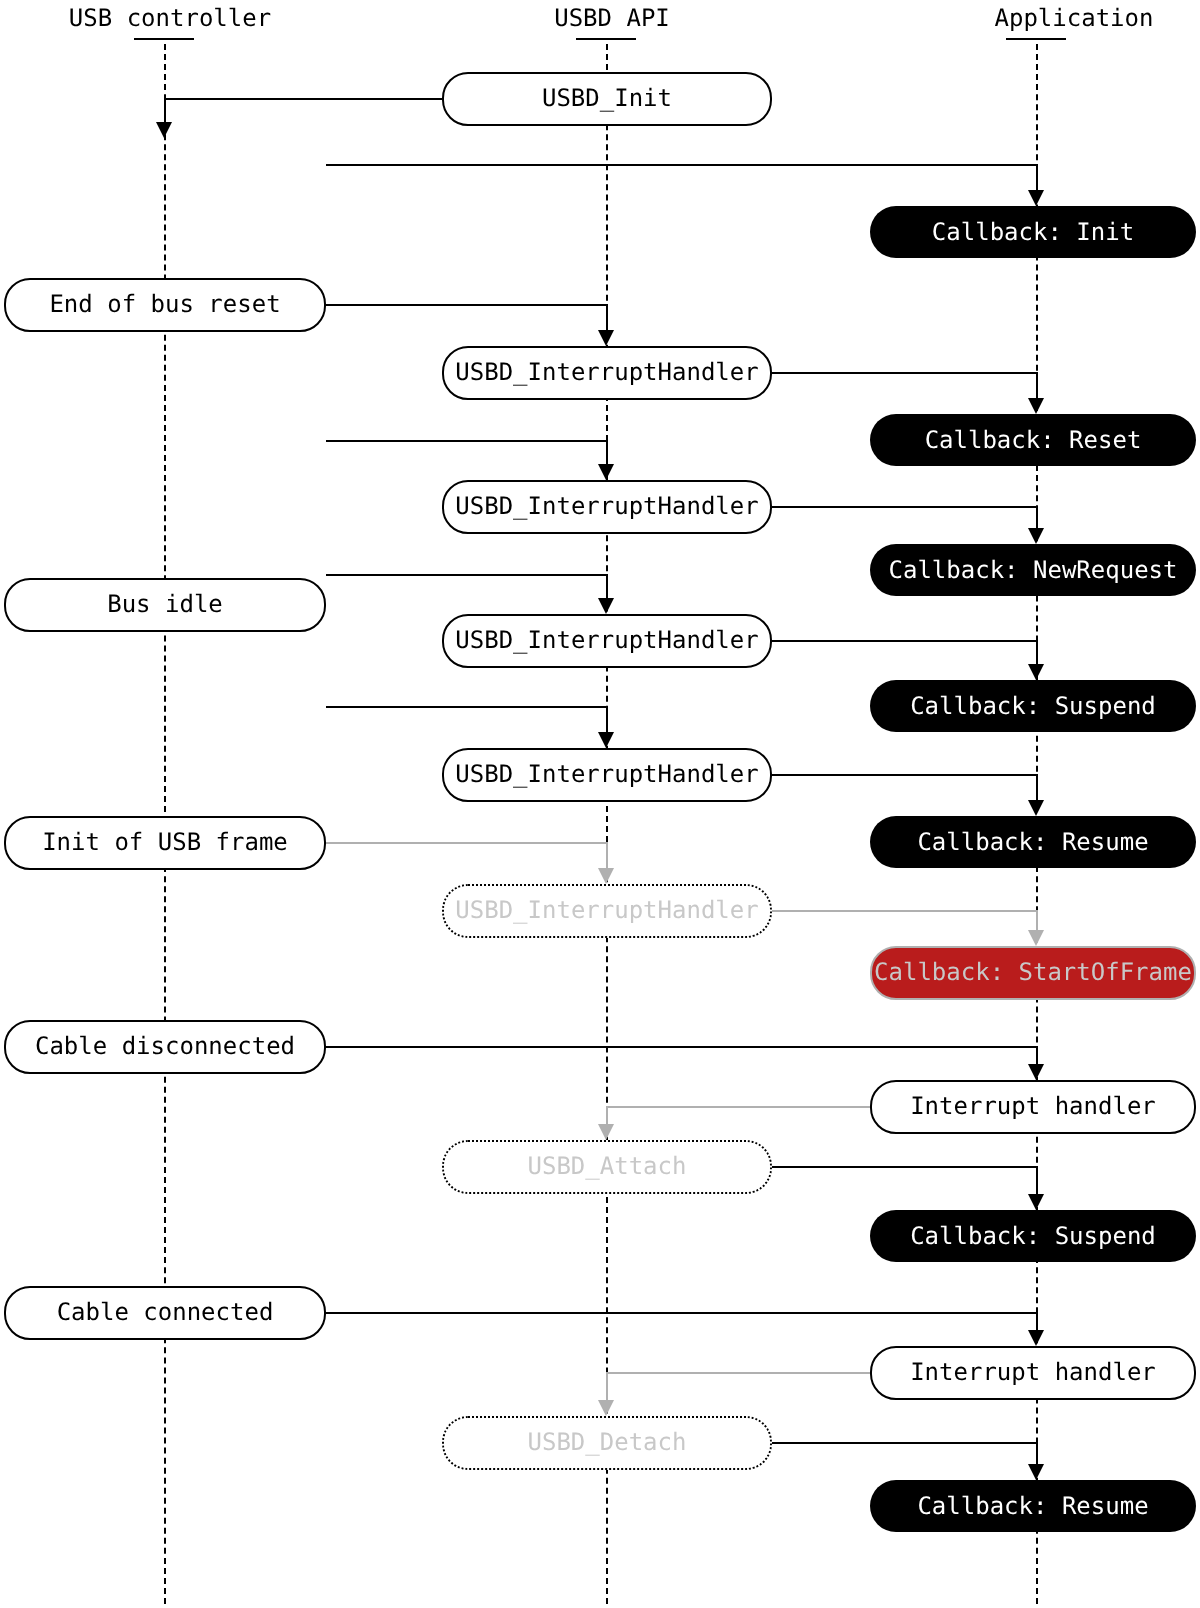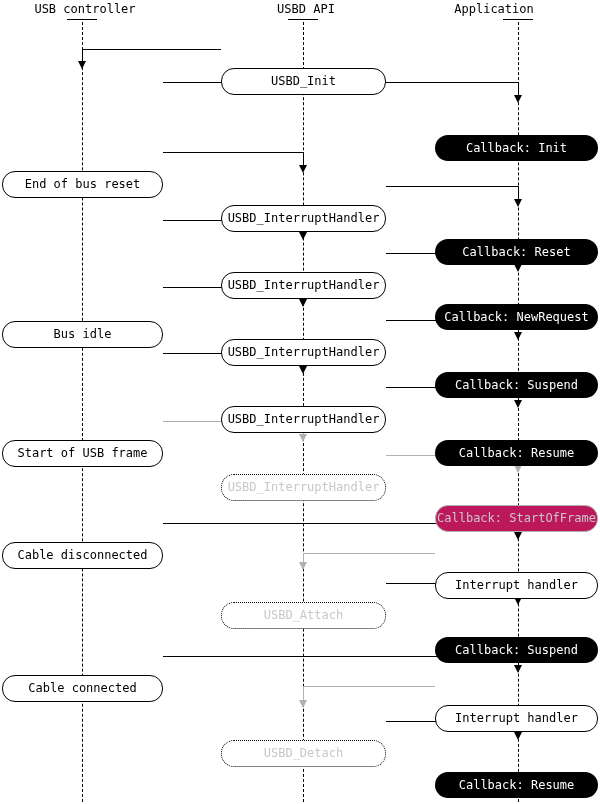--- a/index.html
+++ b/index.html
@@ -32,40 +32,40 @@
   .seg.g{background:var(--inactive-line)}
   .arr{
     position:absolute;width:0;height:0;z-index:1;
     border-left:4px solid transparent;border-right:4px solid transparent;
     border-top:8px solid var(--line);
   }
   .arr.g{border-top-color:var(--inactive-line)}
   .box{
     position:absolute;height:27px;line-height:25px;text-align:center;
     font-size:12px;background:#fff;border:1px solid var(--line);
-    border-radius:13px;white-space:nowrap;overflow:hidden;z-index:2;margin-top:32px;
+    border-radius:13px;white-space:nowrap;overflow:hidden;z-index:2;
   }
   .left{left:2px;width:161px}
   .mid{left:221px;width:165px}
   .right{left:435px;width:163px}
   .cb{
     background:var(--cb-bg);color:var(--cb-text);border:none;
     height:26px;line-height:26px;
   }
   .inactive{border-style:dotted;color:var(--inactive-text)}
-  .cb-gray{background:#be185d;border:1px solid var(--inactive-line);color:var(--inactive-text)}
+  .cb-gray{background:#b91c1c;border:1px solid var(--inactive-line);color:var(--inactive-text)}
 </style>
 </head>
 <body>
 
 <div id="stage">
 
   <div class="hdr" style="left:85px">USB controller</div>
   <div class="hdr" style="left:306px">USBD API</div>
-  <div class="hdr" style="left:494px">Application</div>
+  <div class="hdr" style="left:537px">Application</div>
   <div class="ul" style="left:67px"></div>
   <div class="ul" style="left:288px"></div>
   <div class="ul" style="left:503px"></div>
   <div class="lifeline" style="left:82px"></div>
   <div class="lifeline" style="left:303px"></div>
   <div class="lifeline" style="left:518px"></div>
 
   <div id="connectors">
       <div class="seg h" style="left: 82px; top: 49px; width: 139px;"></div>
       <div class="seg v" style="left: 82px; top: 49px; height: 13px;"></div>
@@ -127,21 +127,21 @@
   <div class="box mid" style="top:173px">USBD_InterruptHandler</div>
   <div class="box mid" style="top:240px">USBD_InterruptHandler</div>
   <div class="box mid" style="top:307px">USBD_InterruptHandler</div>
   <div class="box mid" style="top:374px">USBD_InterruptHandler</div>
   <div class="box mid inactive" style="top:442px">USBD_InterruptHandler</div>
   <div class="box mid inactive" style="top:570px">USBD_Attach</div>
   <div class="box mid inactive" style="top:708px">USBD_Detach</div>
 
   <div class="box left" style="top:139px">End of bus reset</div>
   <div class="box left" style="top:289px">Bus idle</div>
-  <div class="box left" style="top:408px">Start of USB frame</div>
+  <div class="box left" style="top:408px">Init of USB frame</div>
   <div class="box left" style="top:510px">Cable disconnected</div>
   <div class="box left" style="top:643px">Cable connected</div>
 
   <div class="box right cb" style="top:103px">Callback: Init</div>
   <div class="box right cb" style="top:207px">Callback: Reset</div>
   <div class="box right cb" style="top:272px">Callback: NewRequest</div>
   <div class="box right cb" style="top:340px">Callback: Suspend</div>
   <div class="box right cb" style="top:408px">Callback: Resume</div>
   <div class="box right cb-gray" style="top:473px">Callback: StartOfFrame</div>
   <div class="box right" style="top:540px">Interrupt handler</div>

